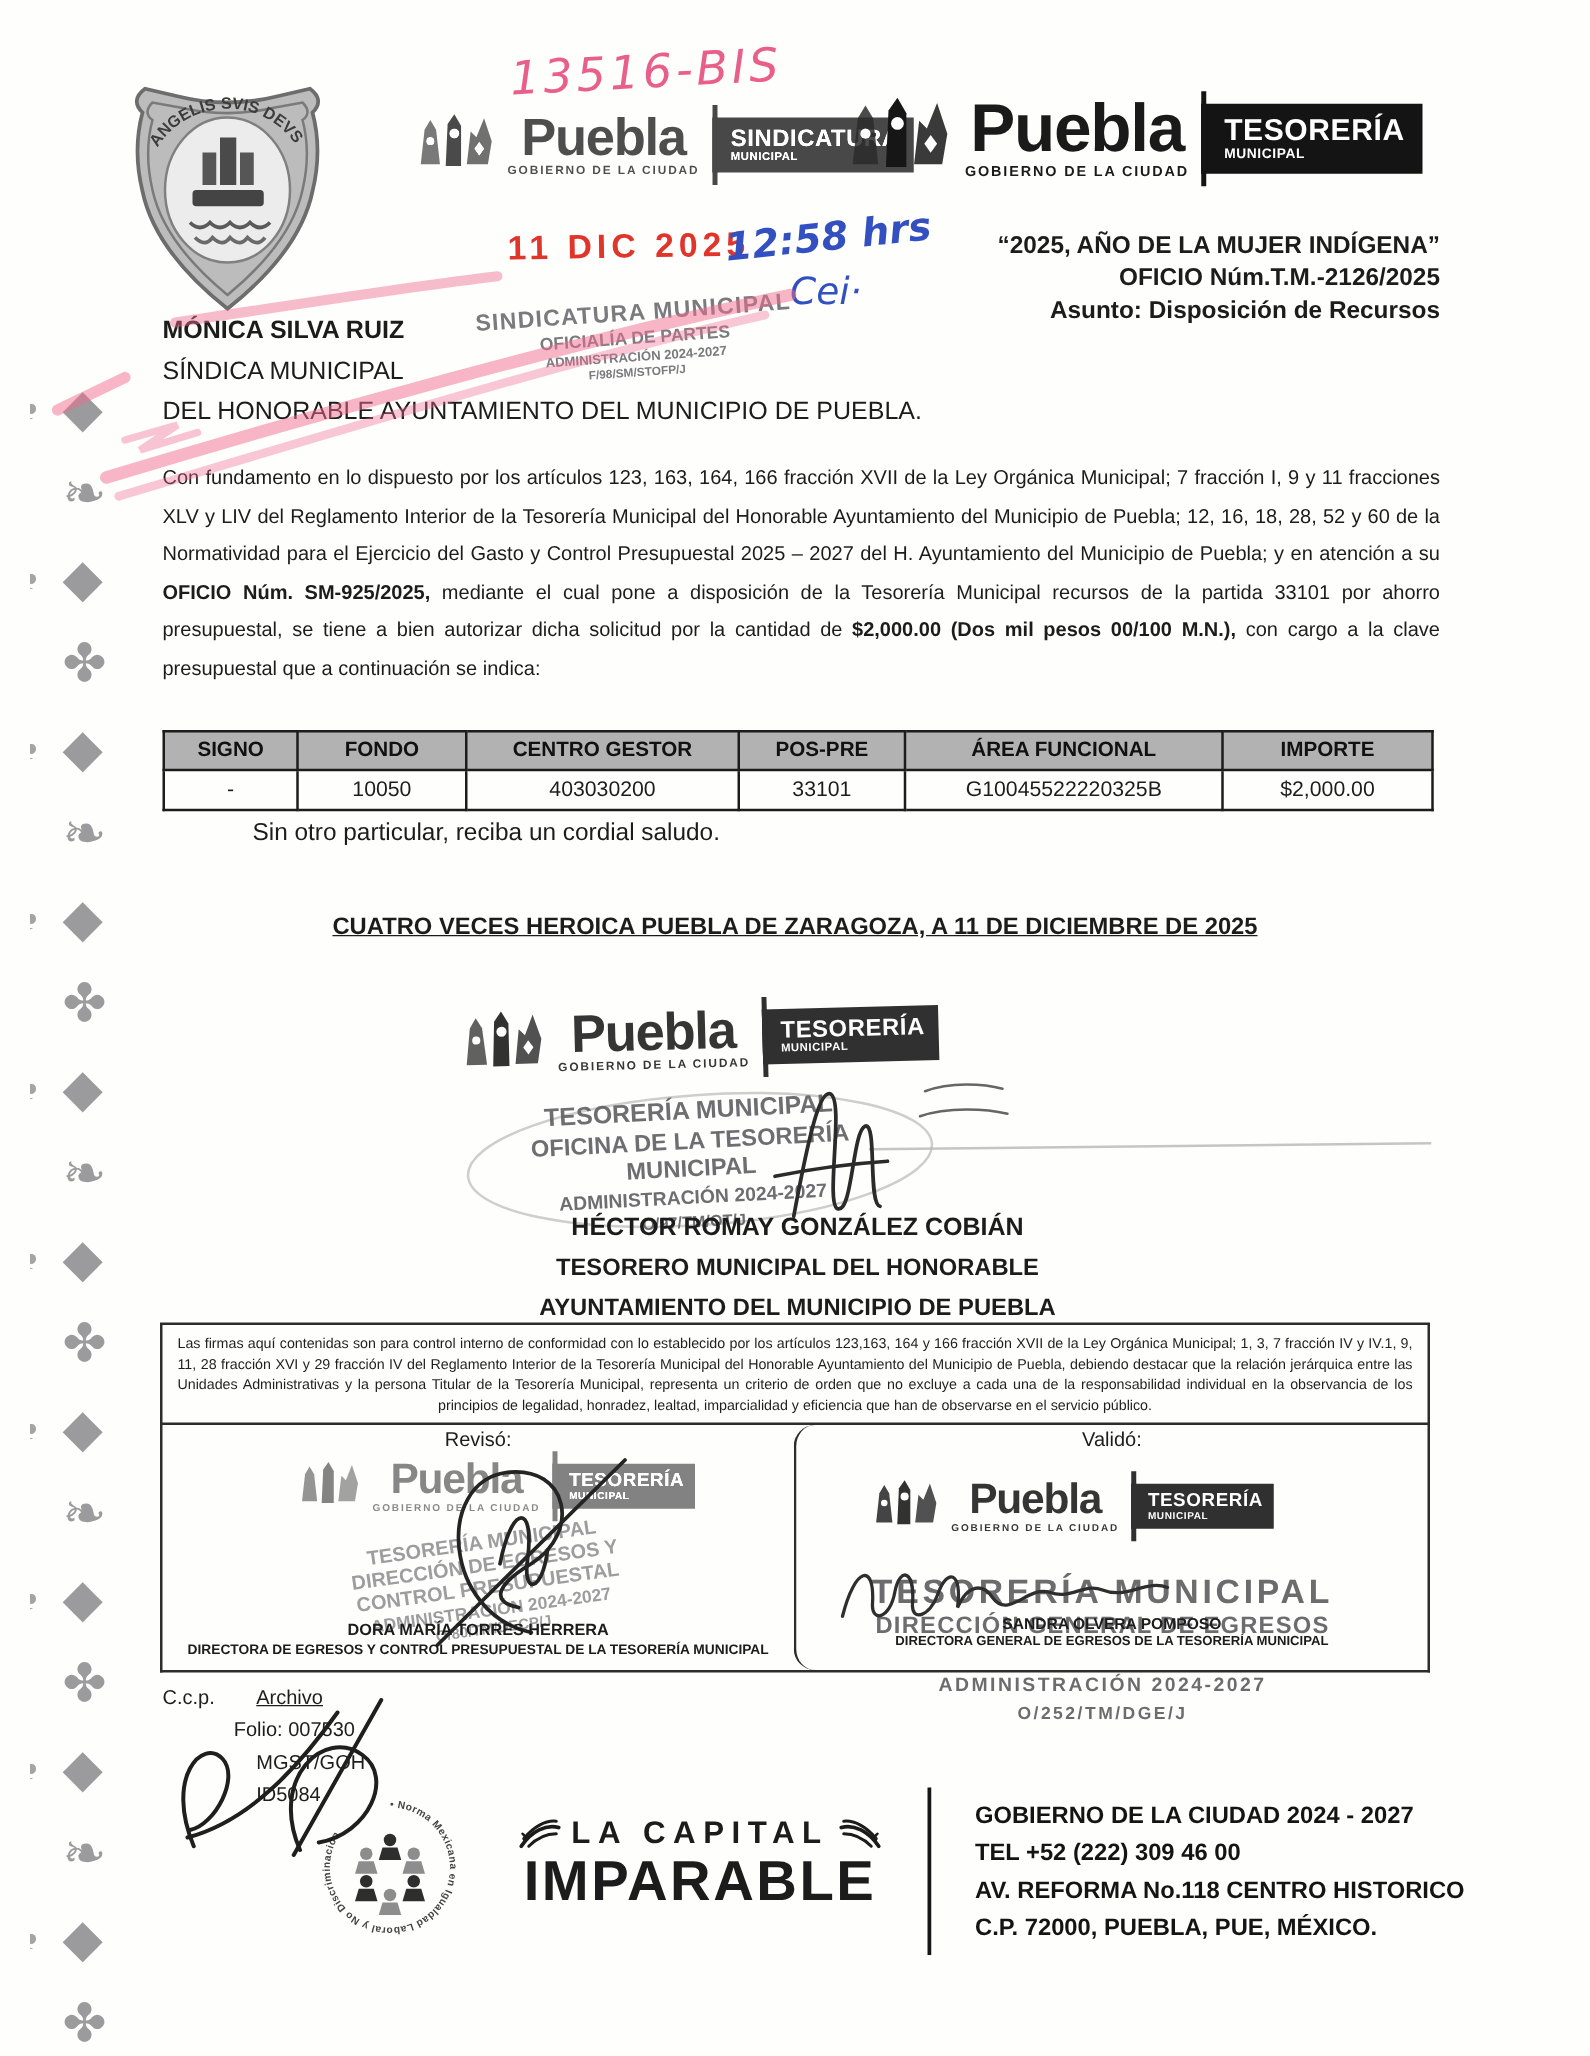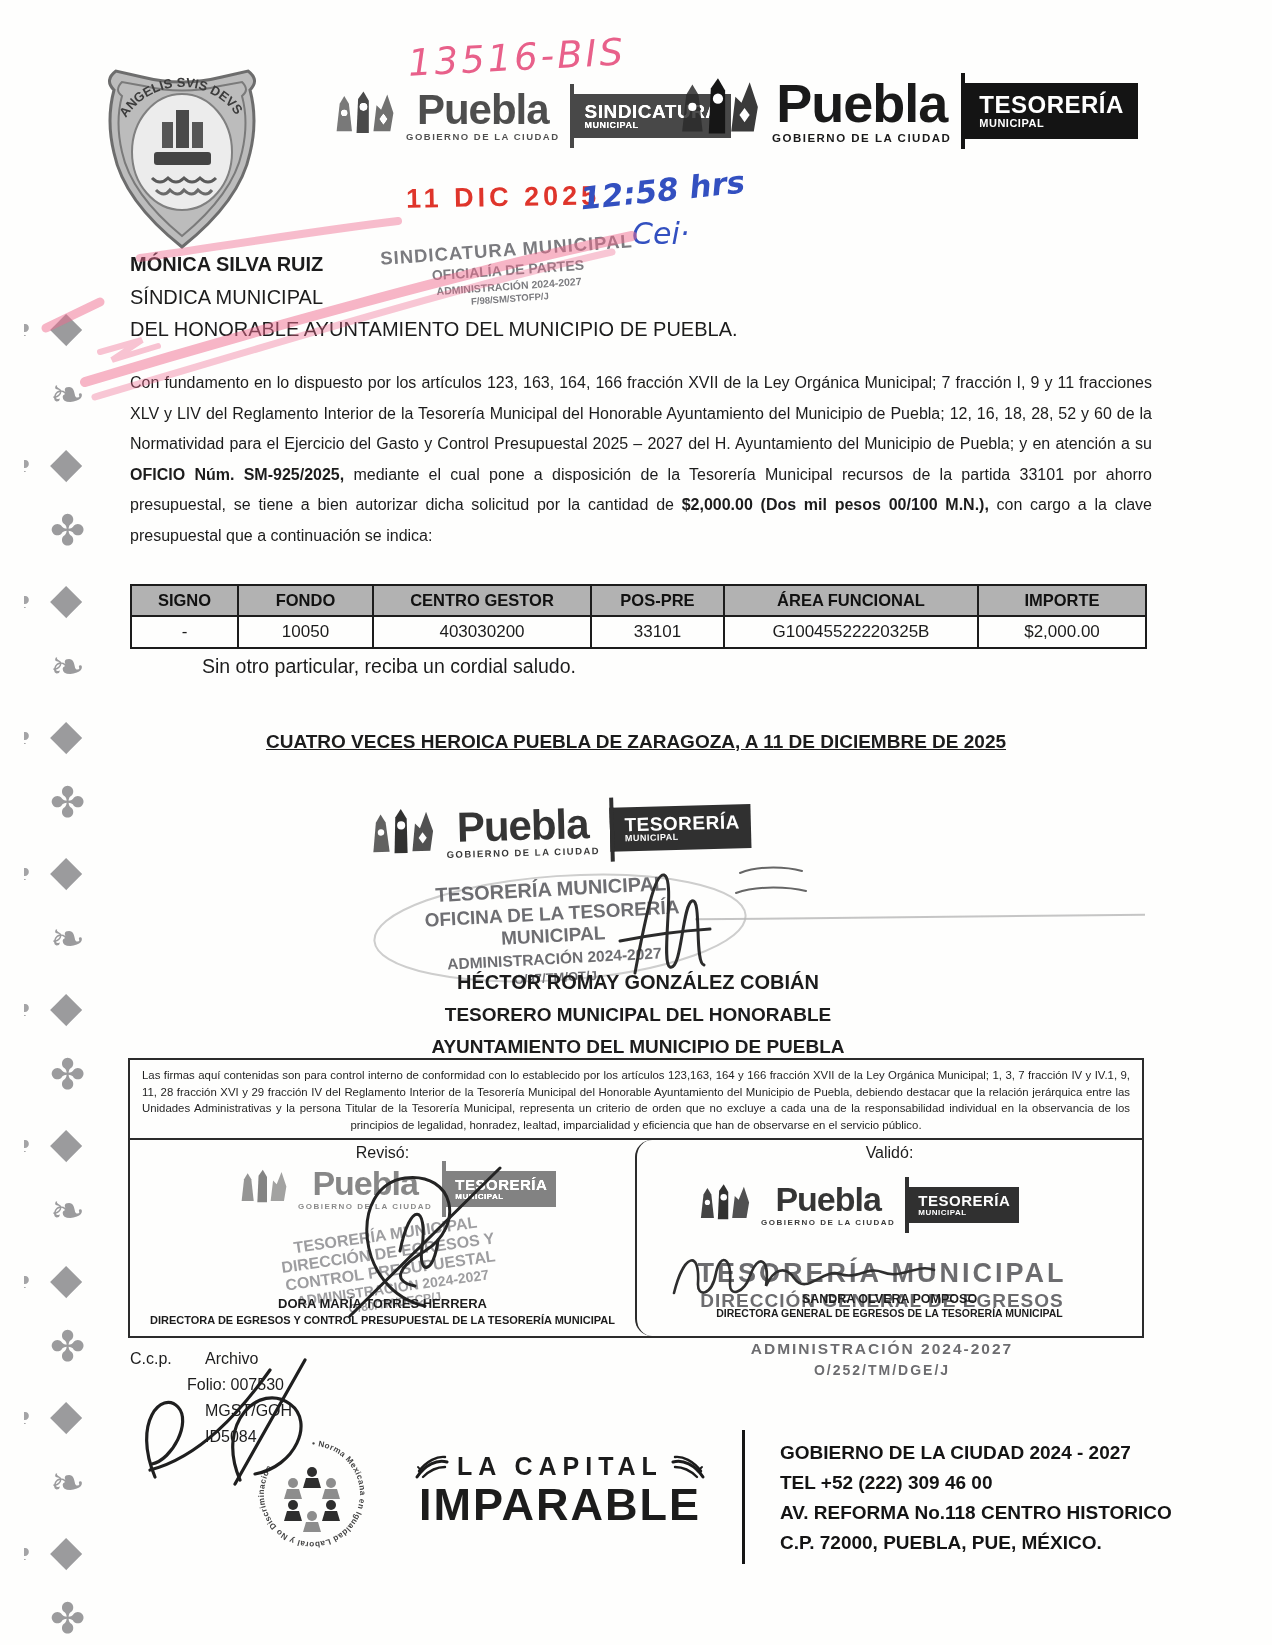--- a/index.html
+++ b/index.html
@@ -252,20 +252,25 @@
     <div class="pbox">
       <div class="pd1">TESORERÍA</div>
       <div class="pd2">MUNICIPAL</div>
     </div>
   </div>
 
   <div class="abs datestamp" style="left:406px;top:182px;">11 DIC 2025</div>
   <div class="abs hand-blue" style="left:580px;top:172px;font-size:31px;font-weight:bold;transform:rotate(-6deg);">12:58 hrs</div>
   <div class="abs hand-blue" style="left:632px;top:216px;font-size:30px;">Cei·</div>
 
+  <div class="abs hdr-right">
+    <div>“2025, AÑO DE LA MUJER INDÍGENA”</div>
+    <div>OFICIO Núm.T.M.-2126/2025</div>
+    <div>Asunto: Disposición de Recursos</div>
+  </div>
 
   <div class="abs stampgray rec-stamp">
     <div class="l1">SINDICATURA MUNICIPAL</div>
     <div class="l2">OFICIALÍA DE PARTES</div>
     <div class="l3">ADMINISTRACIÓN 2024-2027</div>
     <div class="l4">F/98/SM/STOFP/J</div>
   </div>
 
   <div class="abs addr" style="top:286px;">SÍNDICA MUNICIPAL</div>
   <div class="abs addr" style="top:253px;font-weight:bold;">MÓNICA SILVA RUIZ</div>
@@ -418,21 +423,21 @@
       <div class="val-stamp" style="top:118px;font-size:27px;letter-spacing:3px;">TESORERÍA MUNICIPAL</div>
       <div class="val-stamp" style="top:150px;font-size:19px;letter-spacing:1px;">DIRECCIÓN GENERAL DE EGRESOS</div>
       <div class="val-stamp" style="top:200px;font-size:15.5px;letter-spacing:2px;">ADMINISTRACIÓN 2024-2027</div>
       <div class="val-stamp" style="top:222px;font-size:14px;letter-spacing:2px;">O/252/TM/DGE/J</div>
       <div class="sig-name" style="top:152px;font-size:12.5px;">SANDRA OLVERA POMPOSO</div>
       <div class="sig-title" style="top:167px;font-size:10.5px;">DIRECTORA GENERAL DE EGRESOS DE LA TESORERÍA MUNICIPAL</div>
     </div>
   </div>
 
   <div class="abs ccp" style="left:130px;top:1350px;">C.c.p.</div>
-  <div class="abs ccp" style="left:205px;top:1350px;">Archivo</div>
+  <div class="abs ccp" style="left:205px;top:1350px;text-decoration:underline;">Archivo</div>
   <div class="abs ccp" style="left:187px;top:1376px;">Folio: 007530</div>
   <div class="abs ccp" style="left:205px;top:1402px;">MGST/GOH</div>
   <div class="abs ccp" style="left:205px;top:1428px;">ID5084</div>
 
   <svg class="abs" style="left:120px;top:1352px;z-index:5;" width="240" height="135">
     <g stroke="#1f1f1f" stroke-width="3.2" fill="none" stroke-linecap="round">
       <path d="M35 125 C12 70 42 38 58 55 C72 70 52 108 32 112"></path>
       <path d="M30 118 C80 105 120 60 150 18"></path>
       <path d="M120 128 C95 70 140 30 170 52 C195 70 175 115 135 122"></path>
       <path d="M185 8 L115 132"></path>

